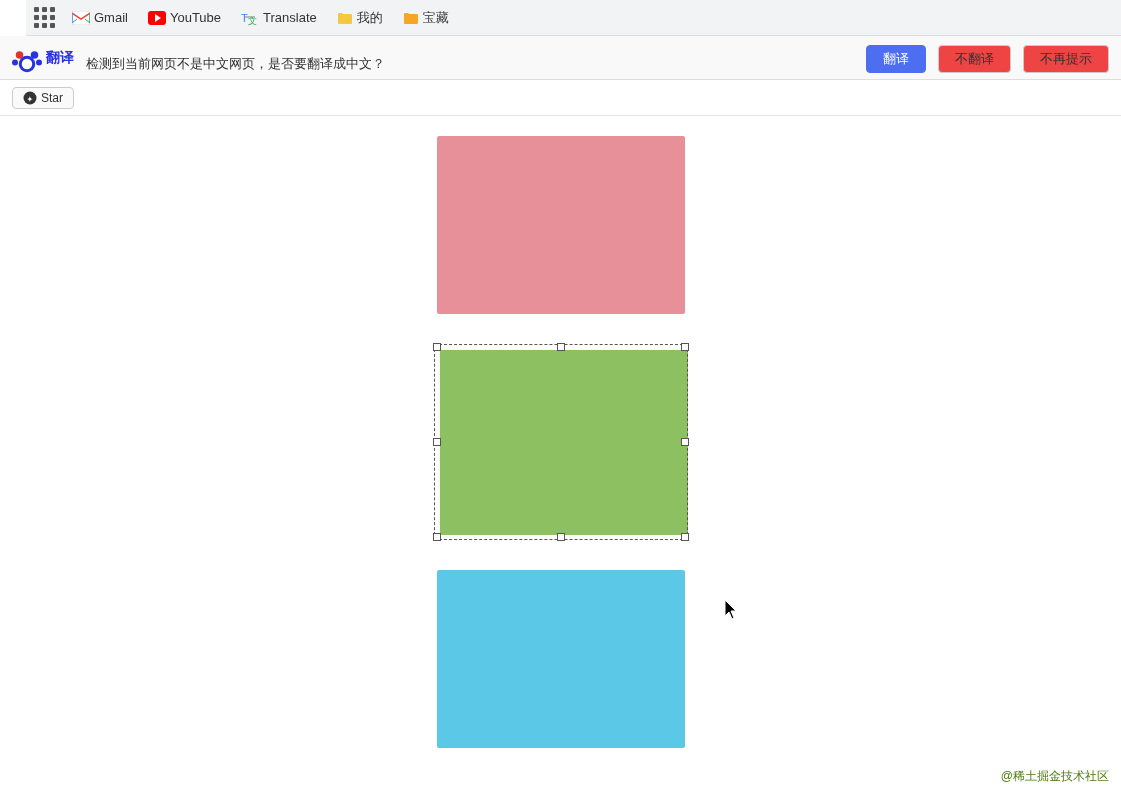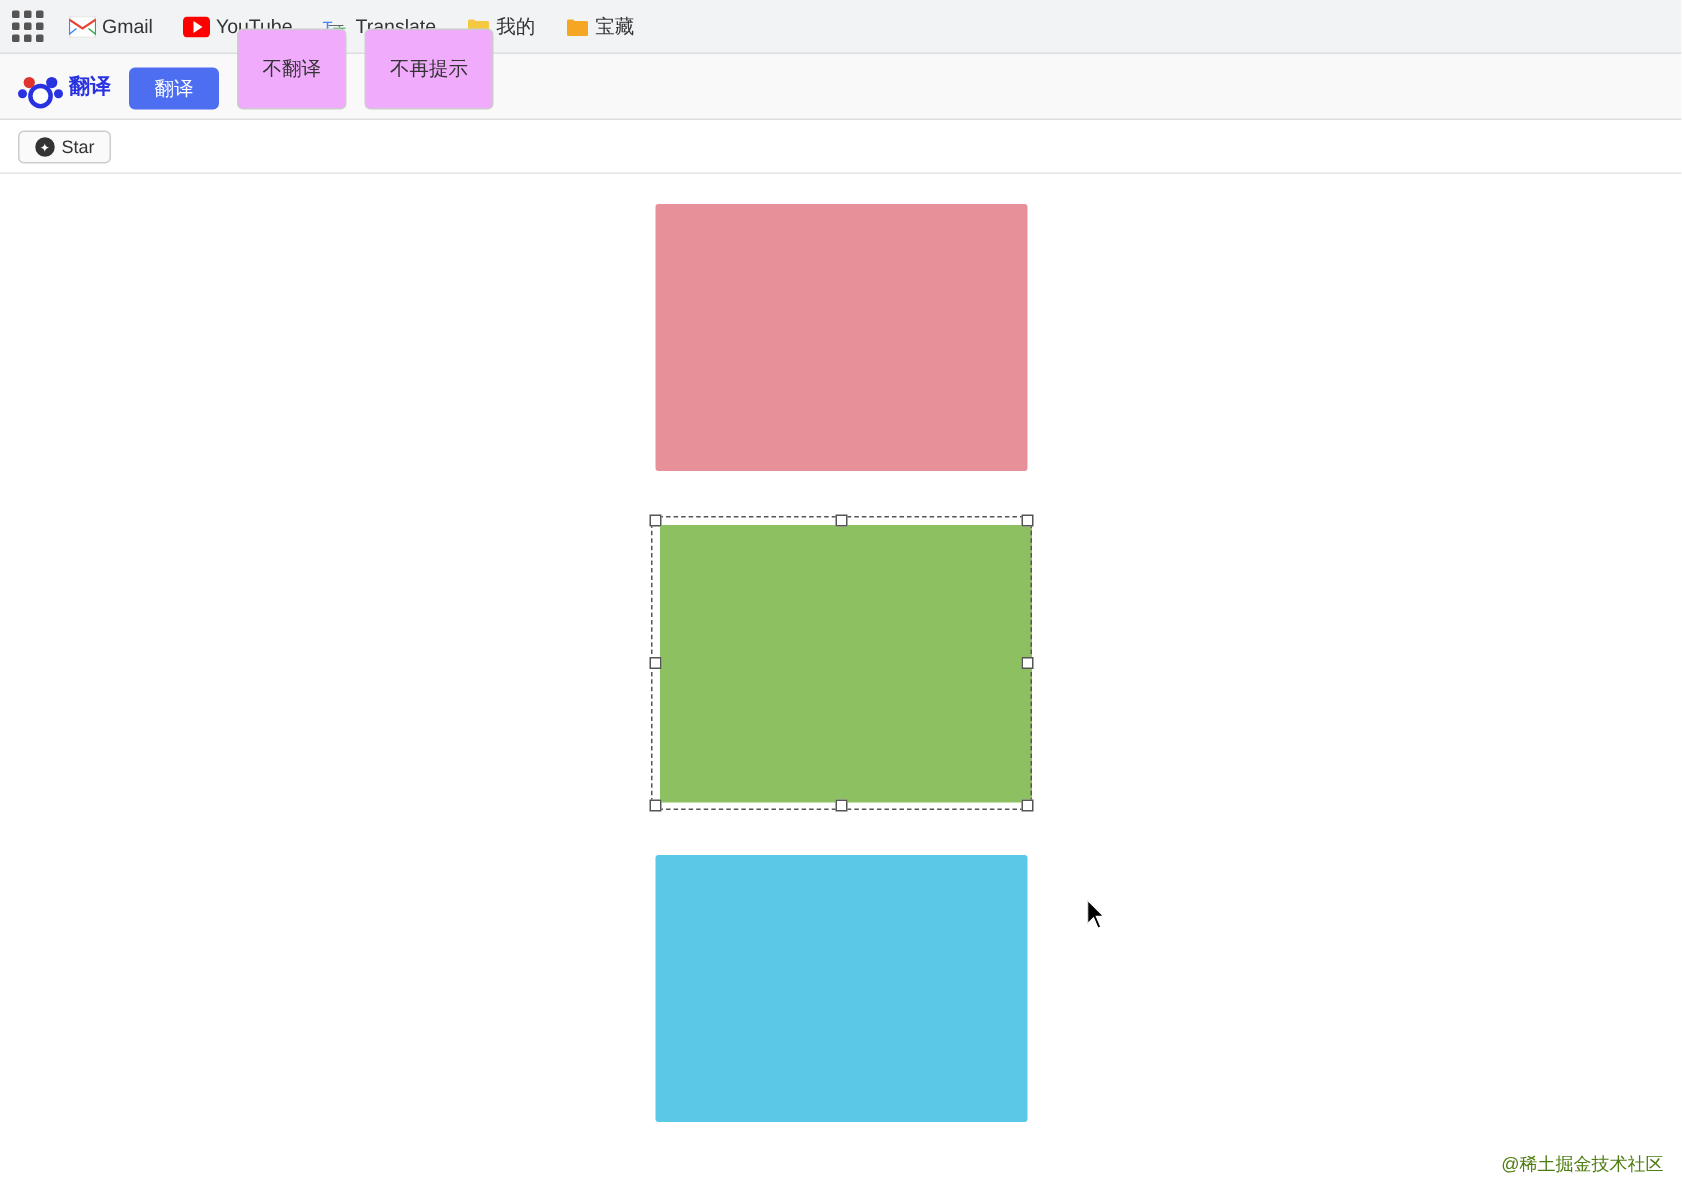--- a/index.html
+++ b/index.html
@@ -7,20 +7,21 @@
 
     
     .browser-toolbar {
       background: #f1f3f4;
       border-bottom: 1px solid #ddd;
       padding: 0 8px;
       display: flex;
       align-items: center;
       gap: 12px;
       height: 36px;
+      margin-left: 26px;
     }
     .toolbar-apps-icon {
       display: grid;
       grid-template-columns: repeat(3, 6px);
       grid-template-rows: repeat(3, 6px);
       gap: 2px;
       cursor: pointer;
     }
     .toolbar-apps-icon span {
       width: 5px;
@@ -60,26 +61,26 @@
     .baidu-paw {
       width: 30px;
       height: 30px;
     }
     .baidu-translate-text {
       font-size: 13px;
       color: #333;
       flex: 1;
     }
     .baidu-btn {
-      padding: 17px 16px;
+      padding: 4px 16px;
       border-radius: 4px;
       border: 1px solid #ccc;
       cursor: pointer;
       font-size: 13px;
-      background: #f0abfc;
+      background: #ef4444;
       color: #333;
     }
     .baidu-btn-primary {
       background: #4e6ef2;
       color: #fff;
       border: 1px solid #4e6ef2;
       font-size: 13px;
       padding: 4px 16px;
       border-radius: 4px;
       cursor: pointer;
@@ -258,20 +259,21 @@
     <svg class="baidu-paw" viewBox="0 0 40 40">
       <circle cx="20" cy="28" r="11" fill="#2932e1"></circle>
       <circle cx="20" cy="28" r="7" fill="#fff"></circle>
       <circle cx="10" cy="16" r="5" fill="#e0332e"></circle>
       <circle cx="30" cy="16" r="5" fill="#2932e1"></circle>
       <circle cx="4" cy="26" r="4" fill="#2932e1"></circle>
       <circle cx="36" cy="26" r="4" fill="#2932e1"></circle>
     </svg>
     <span>翻译</span>
   </div>
+  <span class="baidu-translate-text">检测到当前网页不是中文网页，是否要翻译成中文？</span>
   <button class="baidu-btn-primary">翻译</button>
   <button class="baidu-btn">不翻译</button>
   <button class="baidu-btn">不再提示</button>
 </div>
 
 <div class="star-bar">
   <button class="star-btn">
     <svg width="14" height="14" viewBox="0 0 14 14">
       <circle cx="7" cy="7" r="6.5" fill="#333" stroke="none"></circle>
       <text x="3.5" y="10.5" font-size="8" fill="#fff">✦</text>

